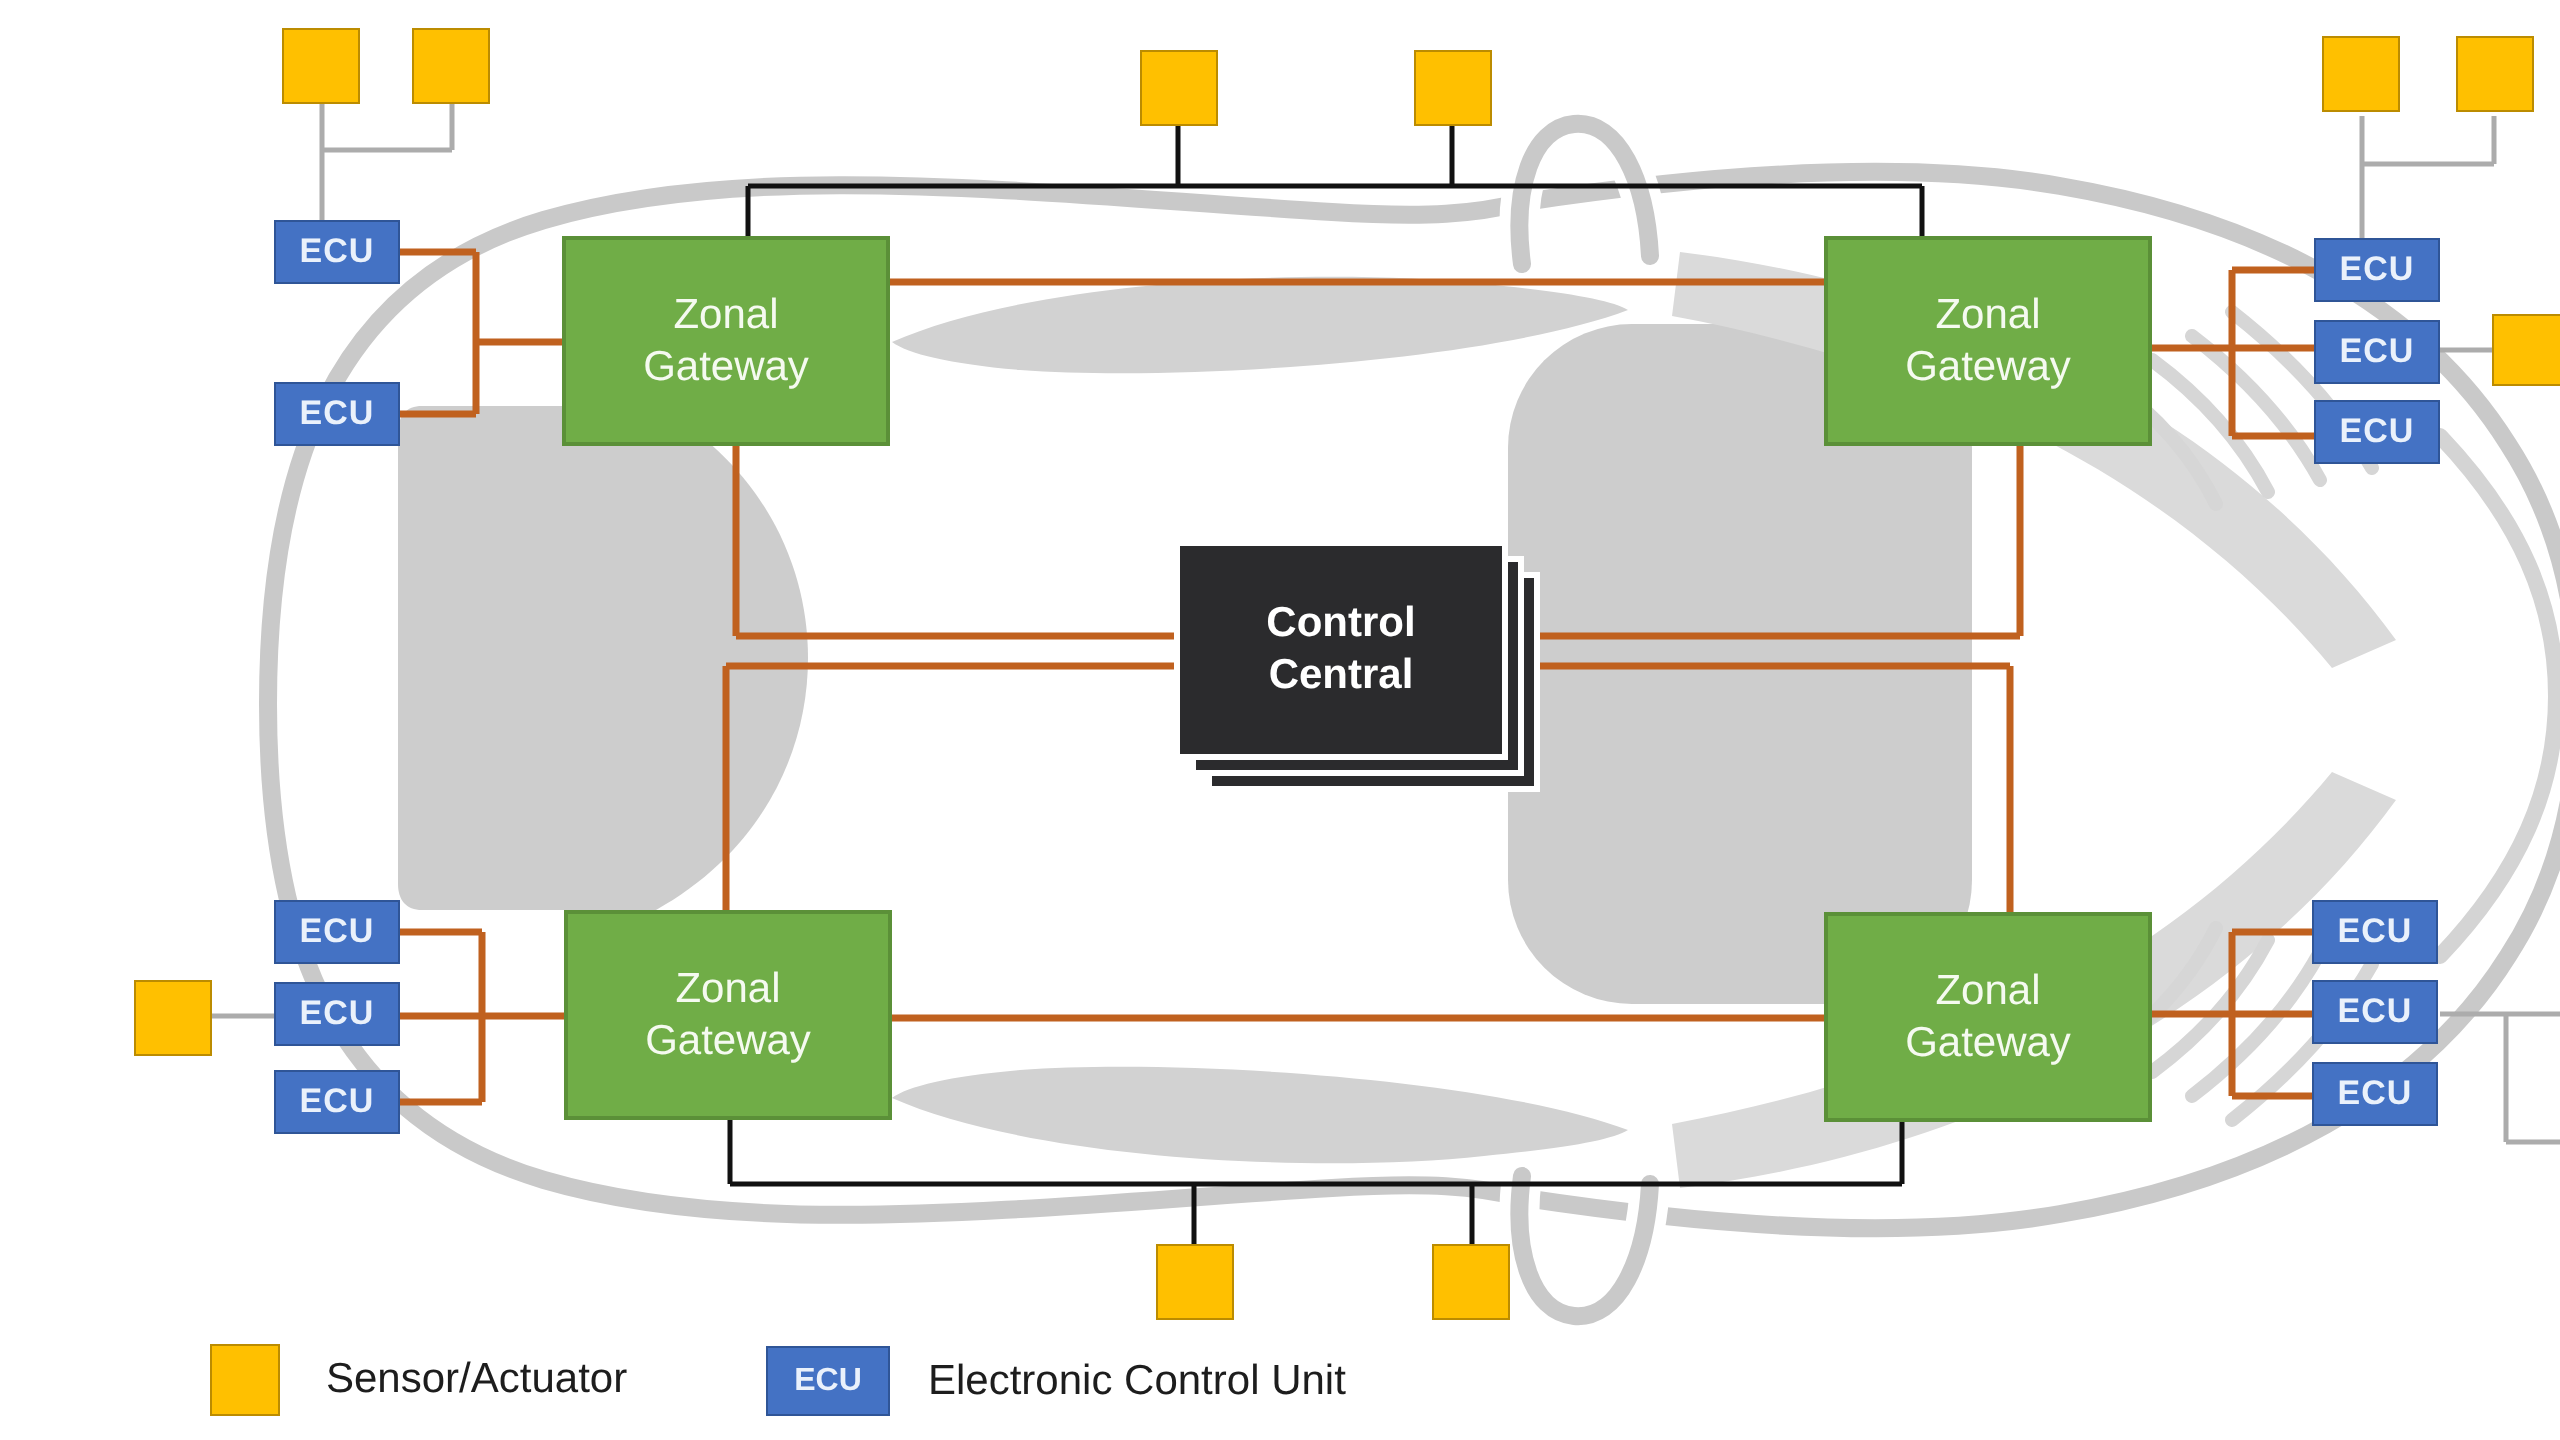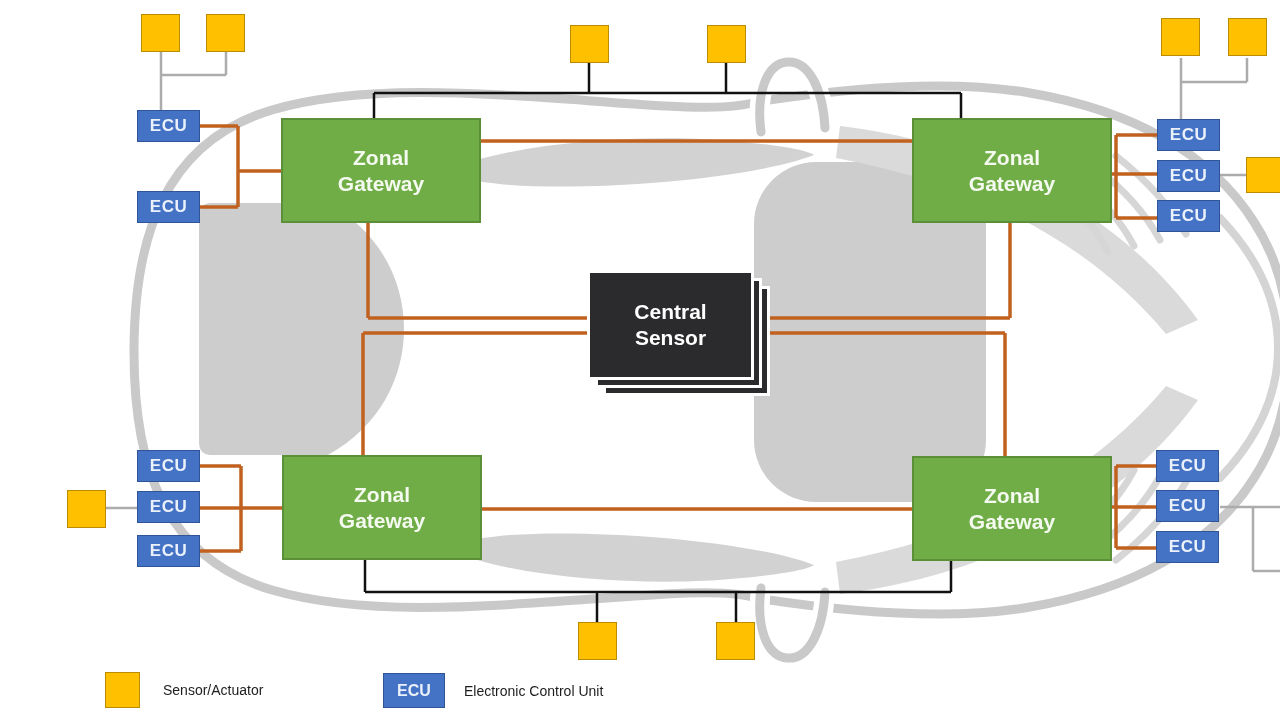--- a/index.html
+++ b/index.html
@@ -14,23 +14,23 @@
   .car-outline{fill:none;stroke:#c9c9c9;stroke-width:9;stroke-linecap:round;}
   .car-arc{fill:none;stroke:#d6d6d6;stroke-width:7;stroke-linecap:round;}
   .car-inner{fill:none;stroke:#d4d4d4;stroke-width:8;stroke-linecap:round;}
   .mirror-under{fill:none;stroke:#ffffff;stroke-width:20;stroke-linecap:round;}
   .mirror{fill:none;stroke:#c9c9c9;stroke-width:9;stroke-linecap:round;}
   .l-gray{fill:none;stroke:var(--gray-line);stroke-width:2.5;}
   .l-orange{fill:none;stroke:var(--orange-line);stroke-width:3.5;}
   .l-black{fill:none;stroke:var(--black-line);stroke-width:2.5;}
 
   .gw{
-    position:absolute;width:200px;height:105px;box-sizing:border-box;
+    position:absolute;width:164px;height:105px;box-sizing:border-box;
     background:var(--green);border:2px solid var(--green-border);
-    color:#f5faf0;font-weight:bold;font-size:21px;line-height:1.22;
+    color:#f5faf0;font-weight:normal;font-size:21px;line-height:1.22;
     display:flex;flex-direction:column;align-items:center;justify-content:center;
     text-align:center;
   }
   .ecu{
     position:absolute;width:63px;height:32px;box-sizing:border-box;
     background:var(--blue);border:1.5px solid var(--blue-border);
     color:#eaf1fb;font-weight:bold;font-size:17px;letter-spacing:.5px;
     display:flex;align-items:center;justify-content:center;
   }
   .sensor{
@@ -41,21 +41,21 @@
   .cc-layer{
     position:absolute;width:161px;height:104px;background:var(--dark);
     outline:3px solid #ffffff;
   }
   .cc-main{
     display:flex;flex-direction:column;align-items:center;justify-content:center;
     color:#ffffff;font-weight:bold;font-size:21px;line-height:1.25;text-align:center;
   }
   .legend-label{
     position:absolute;height:36px;line-height:36px;
-    font-size:14px;color:#1d1d1d;white-space:nowrap;
+    font-size:21px;color:#1d1d1d;white-space:nowrap;
   }
   #legend-ecu-swatch{
     position:absolute;left:335px;top:673px;width:62px;height:35px;box-sizing:border-box;
     background:var(--blue);border:1.5px solid var(--blue-border);
     color:#eaf1fb;font-weight:bold;font-size:16px;
     display:flex;align-items:center;justify-content:center;
   }
   #legend-sensor-swatch{
     position:absolute;left:57px;top:672px;width:35px;height:36px;box-sizing:border-box;
     background:var(--yellow);border:1.5px solid var(--yellow-border);
@@ -168,22 +168,22 @@
   </div>
   <div class="gw" style="left:864px;top:456px">
     <span>Zonal</span>
     <span>Gateway</span>
   </div>
 
   <div id="cc-stack">
     <div class="cc-layer" style="left:16px;top:16px"></div>
     <div class="cc-layer" style="left:8px;top:8px"></div>
     <div class="cc-layer cc-main" style="left:0;top:0">
+      <span>Control</span>
       <span>Central</span>
-      <span>Sensor</span>
     </div>
   </div>
 
   <div id="legend-sensor-swatch"></div>
   <div class="legend-label" style="left:115px;top:672px">Sensor/Actuator</div>
   <div id="legend-ecu-swatch">
     <span>ECU</span>
   </div>
   <div class="legend-label" style="left:416px;top:673px">Electronic Control Unit</div>
 

